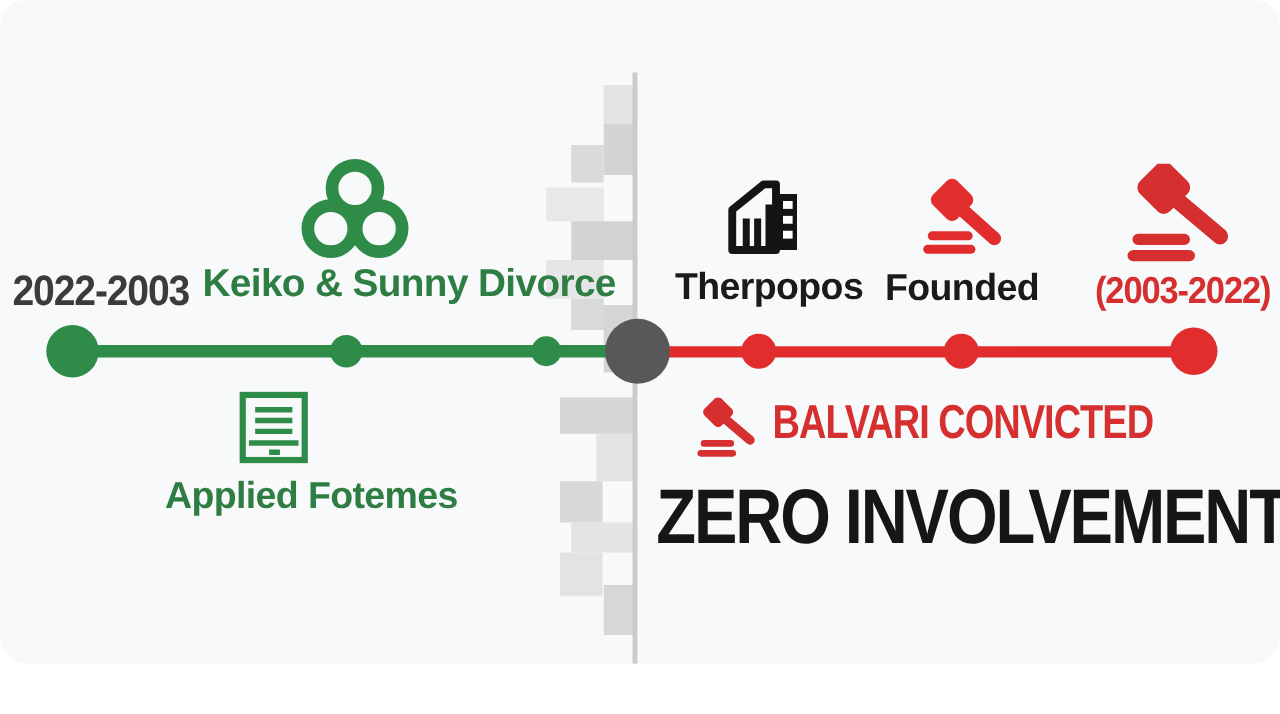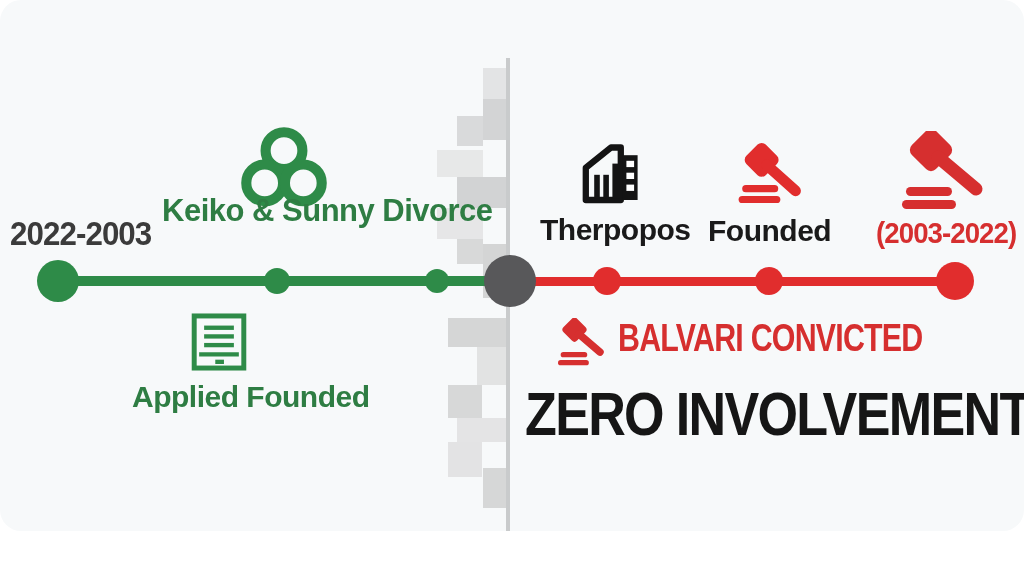--- a/index.html
+++ b/index.html
@@ -17,21 +17,21 @@
   .tl-line.green{left:58px;width:452px;background:var(--green);}
   .tl-line.red{left:510px;width:446px;height:9px;top:277px;background:var(--red);}
   .dot{position:absolute;border-radius:50%;}
   
   .divider-line{position:absolute;background:var(--divider_line);}
   .mosaic-block{position:absolute;}
   
   .lbl{position:absolute;font-weight:bold;white-space:nowrap;}
   .period-left{left:10px;top:214px;font-size:34px;color:var(--period_left);
     transform:scaleX(.92);transform-origin:left;letter-spacing:-1px;}
-  .event-title{left:162px;top:193px;font-size:31px;color:var(--green_text);letter-spacing:-.5px;}
+  .event-title{left:162px;top:209px;font-size:31px;color:var(--green_text);letter-spacing:-.5px;}
   .note-label{left:132px;top:380px;font-size:30px;color:var(--green_text);letter-spacing:-.5px;}
   .company-label{left:540px;top:213px;width:140px;text-align:right;font-size:30px;color:var(--dark);letter-spacing:-.5px;}
   .founded-label{left:708px;top:214px;width:126px;text-align:left;font-size:30px;color:var(--dark);letter-spacing:-.5px;}
   .period-right{left:870px;top:216px;width:150px;text-align:center;font-size:30px;color:var(--red_text);
     transform:scaleX(.92);transform-origin:center;letter-spacing:-1px;}
   .conviction-label{left:618px;top:317px;font-size:38px;color:var(--red_text);
     transform:scaleX(.80);transform-origin:left;letter-spacing:-1px;}
   .headline{left:525px;top:378px;font-size:62px;color:#161616;
     transform:scaleX(.84);transform-origin:left;letter-spacing:-2px;}
   svg{display:block;}
@@ -89,21 +89,21 @@
       <rect x="10" y="8" width="80" height="84" fill="none" stroke="#2e8b48" stroke-width="8"></rect>
       <g stroke="#2e8b48" stroke-width="7">
         <line x1="26" y1="27" x2="74" y2="27"></line>
         <line x1="26" y1="41" x2="74" y2="41"></line>
         <line x1="26" y1="55" x2="74" y2="55"></line>
         <line x1="18" y1="70" x2="82" y2="70"></line>
         <line x1="44" y1="82" x2="58" y2="82"></line>
       </g>
     </svg>
   </span>
-  <div class="lbl note-label">Applied Founded</div>
+  <div class="lbl note-label">Applied Fotemes</div>
 
   <span class="abs" style="left:575px;top:137px;">
     <svg width="72" height="70" viewBox="0 0 100 100">
       <path d="M14 90 V44 L50 15 L64 15 V90 Z" fill="none" stroke="#141414" stroke-width="9" stroke-linejoin="round"></path>
       <rect x="26" y="54" width="8" height="34" fill="#141414"></rect>
       <rect x="39" y="54" width="8" height="34" fill="#141414"></rect>
       <rect x="52" y="38" width="10" height="50" fill="#141414"></rect>
       <rect x="66" y="26" width="22" height="64" fill="#141414"></rect>
       <rect x="72" y="34" width="11" height="9" fill="#ffffff"></rect>
       <rect x="72" y="51" width="11" height="9" fill="#ffffff"></rect>

